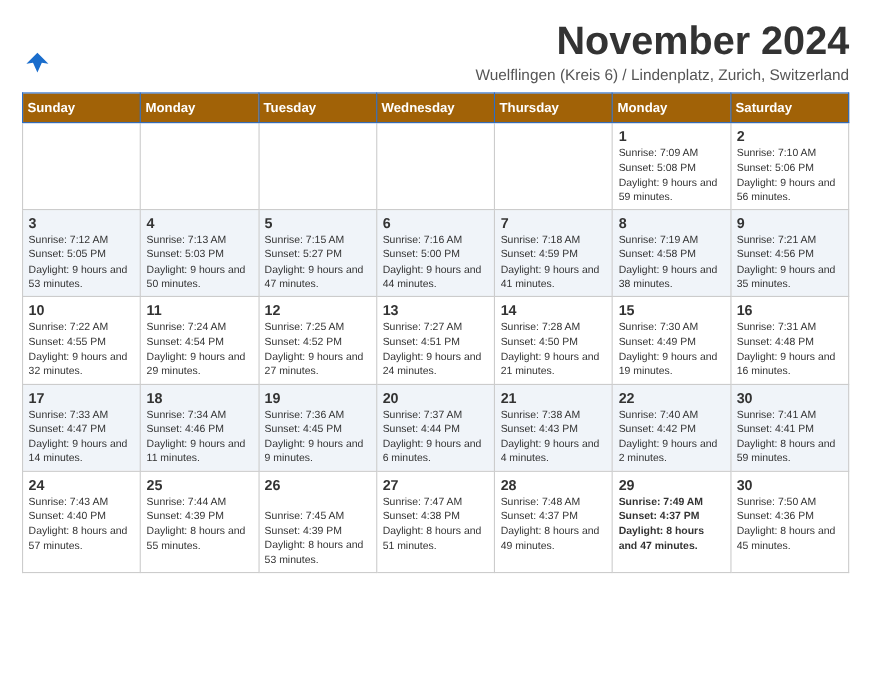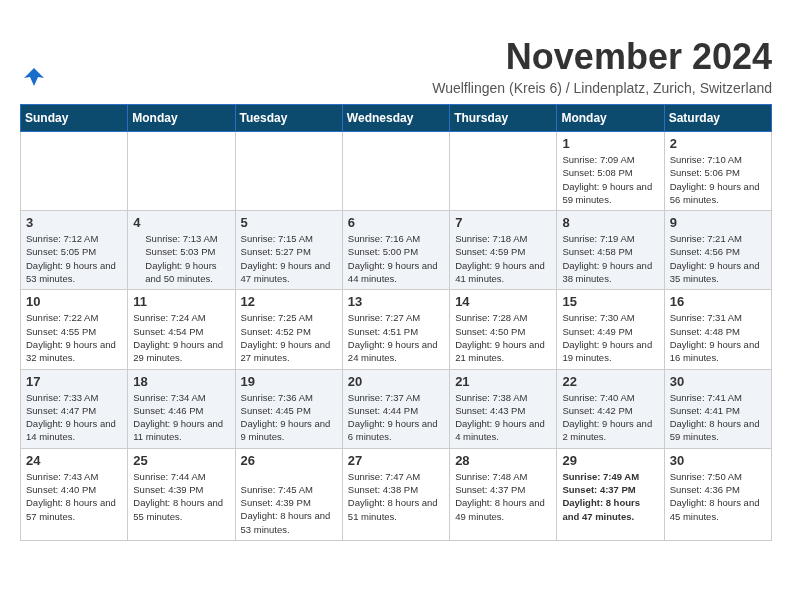--- a/index.html
+++ b/index.html
@@ -2,26 +2,26 @@
 <html><head>
   <meta charset="utf-8">
   <style>
     * { box-sizing: border-box; margin: 0; padding: 0; }
     body { font-family: Arial, sans-serif; background: #fff; width: 792px; min-height: 612px; }
     .container { padding: 16px 20px; }
     .logo { display: flex; align-items: center; gap: 4px; margin-bottom: 4px; }
     .logo-text { font-size: 18px; font-weight: bold; color: #333; line-height: 1.1; }
     .logo-text span { color: #1a6dcc; }
     .logo-bird { width: 28px; height: 28px; }
-    .header-right { text-align: right; margin-top: 20px; }
+    .header-right { text-align: right; }
     .month-title { font-size: 36px; font-weight: bold; color: #333; }
     .location { font-size: 14px; color: #555; margin-top: 2px; }
     .top-row { display: flex; justify-content: space-between; align-items: flex-end; margin-bottom: 8px; }
     table { width: 100%; border-collapse: collapse; }
-    thead tr { background: #0c4a6e; margin-left: 25px; }
+    thead tr { background: #a16207; margin-left: 25px; }
     thead th { color: #fff; font-size: 12px; font-weight: bold; padding: 6px 4px; text-align: left; border: 1px solid #2a6dc9; }
     tbody tr { vertical-align: top; }
     tbody td { border: 1px solid #ccc; padding: 4px 5px; width: 14.28%; min-height: 80px; font-size: 10px; color: #333; }
     tbody tr:nth-child(odd) { background: #fff; }
     tbody tr:nth-child(even) { background: #f0f4f9; }
     .day-num { font-size: 13px; font-weight: bold; display: block; margin-bottom: 2px; }
     .day-info { font-size: 9.5px; line-height: 1.4; color: #333; }
     .empty { background: #fff; }
   </style>
 </head>
@@ -74,21 +74,21 @@
         </tr>
         <tr>
           <td>
             <span class="day-num">3</span>
             <div class="day-info" style="white-space: pre-line;">Sunrise: 7:12 AM
 Sunset: 5:05 PM
 Daylight: 9 hours and 53 minutes.</div>
           </td>
           <td>
             <span class="day-num">4</span>
-            <div class="day-info" style="white-space: pre-line; margin-left: 12px;">Sunrise: 7:13 AM
+            <div class="day-info" style="white-space: pre-line;">Sunrise: 7:13 AM
 Sunset: 5:03 PM
 Daylight: 9 hours and 50 minutes.</div>
           </td>
           <td>
             <span class="day-num">5</span>
             <div class="day-info" style="white-space: pre-line;">Sunrise: 7:15 AM
 Sunset: 5:27 PM
 Daylight: 9 hours and 47 minutes.</div>
           </td>
           <td>

